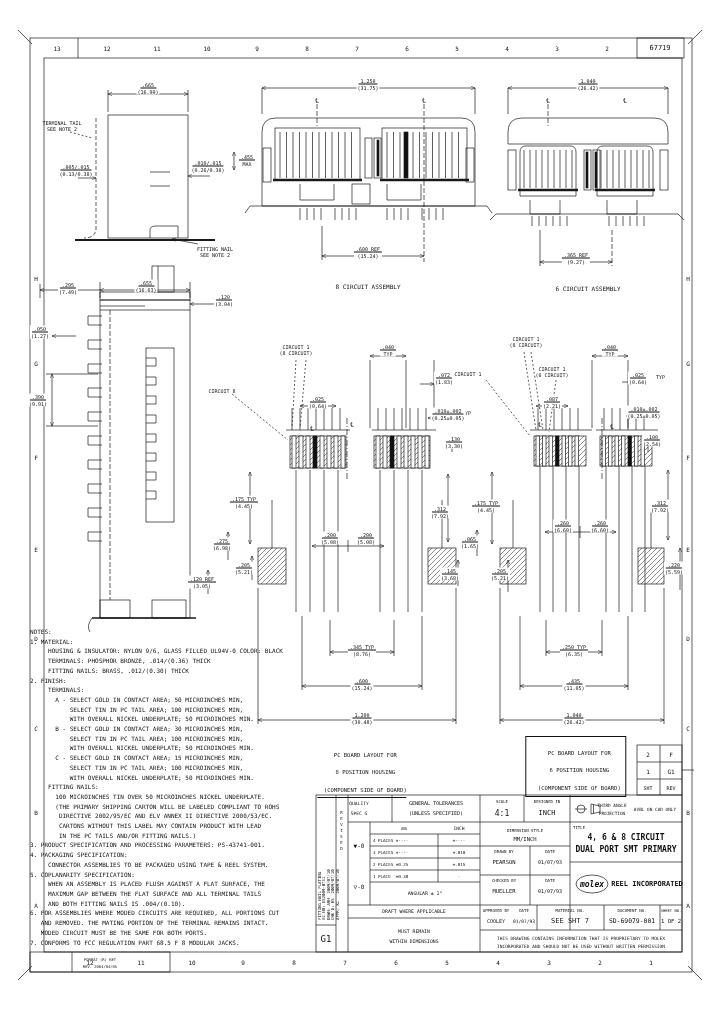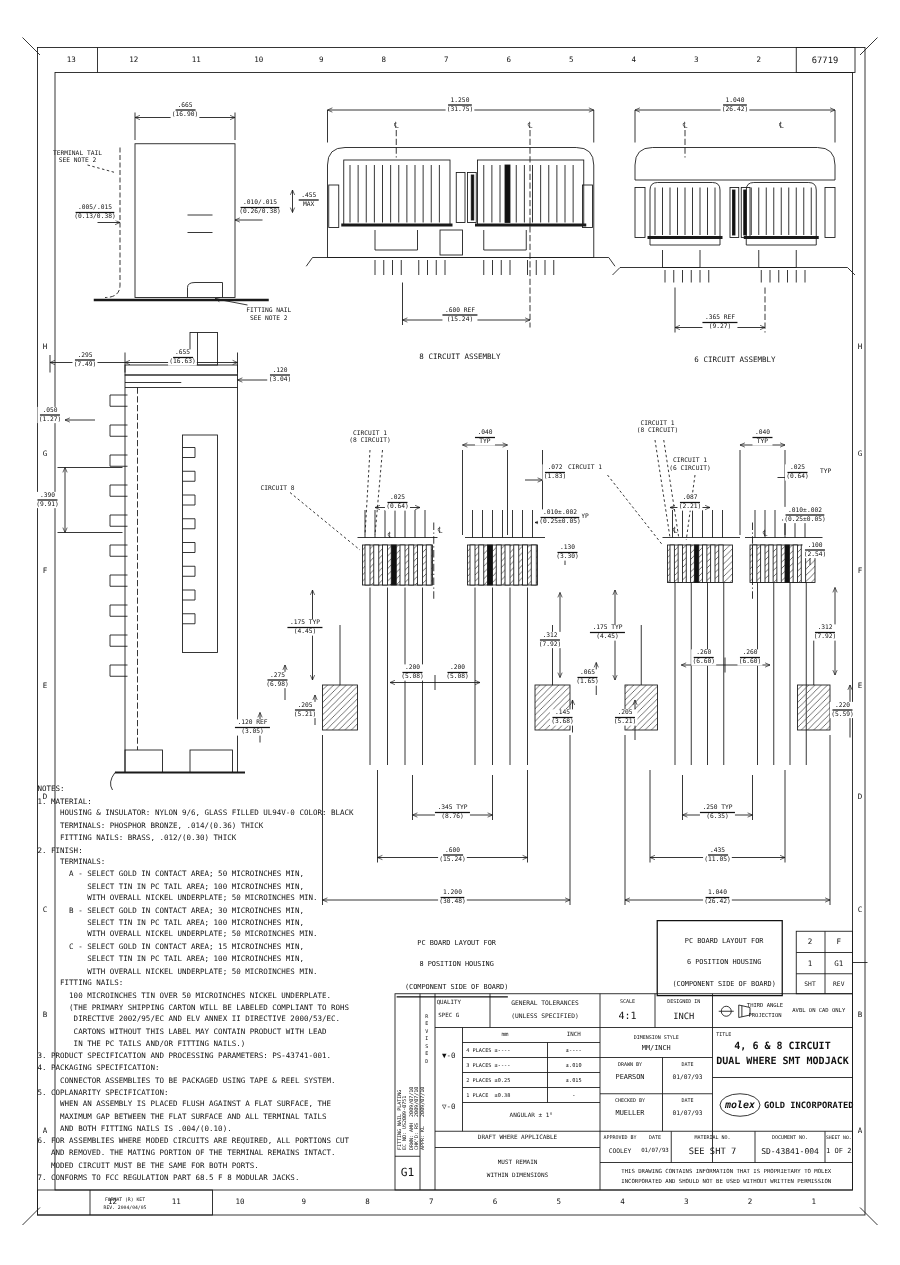--- a/index.html
+++ b/index.html
@@ -657,35 +657,35 @@
 <div class="tb" style="left:504px;top:862px;font-size:5.5px">PEARSON</div>
 <div class="tb" style="left:550px;top:851px;font-size:4px">DATE</div>
 <div class="tb" style="left:550px;top:862px;font-size:5px">01/07/93</div>
 <div class="tb" style="left:504px;top:880px;font-size:4px">CHECKED BY</div>
 <div class="tb" style="left:504px;top:891px;font-size:5.5px">MUELLER</div>
 <div class="tb" style="left:550px;top:880px;font-size:4px">DATE</div>
 <div class="tb" style="left:550px;top:891px;font-size:5px">01/07/93</div>
 
 <div class="tb left" style="left:573px;top:827px;font-size:4px">TITLE</div>
 <div class="tb" style="left:626px;top:837px;font-size:8px;font-weight:bold">4, 6 &amp; 8 CIRCUIT</div>
-<div class="tb" style="left:626px;top:849px;font-size:8px;font-weight:bold">DUAL WHERE SMT MODJACK</div>
+<div class="tb" style="left:626px;top:849px;font-size:8px;font-weight:bold">DUAL PORT SMT PRIMARY</div>
 <div class="logo" style="left:592px;top:884px">molex</div>
-<div class="tb" style="left:647px;top:884px;font-size:7px;font-weight:bold">GOLD INCORPORATED</div>
+<div class="tb" style="left:647px;top:884px;font-size:7px;font-weight:bold">REEL INCORPORATED</div>
 
 <div class="tb" style="left:414px;top:911px;font-size:4.8px">DRAFT WHERE APPLICABLE</div>
 <div class="tb" style="left:414px;top:931px;font-size:4.8px">MUST REMAIN</div>
 <div class="tb" style="left:414px;top:941px;font-size:4.8px">WITHIN DIMENSIONS</div>
 <div class="tb" style="left:496px;top:910px;font-size:4px">APPROVED BY</div>
 <div class="tb" style="left:496px;top:921px;font-size:5px">COOLEY</div>
 <div class="tb" style="left:524px;top:910px;font-size:4px">DATE</div>
 <div class="tb" style="left:524px;top:921px;font-size:4.6px">01/07/93</div>
 <div class="tb" style="left:570px;top:910px;font-size:4px">MATERIAL NO.</div>
 <div class="tb" style="left:570px;top:921px;font-size:7px">SEE SHT 7</div>
 <div class="tb" style="left:632px;top:910px;font-size:4px">DOCUMENT NO.</div>
-<div class="tb" style="left:632px;top:921px;font-size:6.4px">SD-43841-004</div>
+<div class="tb" style="left:632px;top:921px;font-size:6.4px">SD-69079-001</div>
 <div class="tb" style="left:671px;top:910px;font-size:3.8px">SHEET NO.</div>
 <div class="tb" style="left:671px;top:921px;font-size:5.6px">1 OF 2</div>
 <div class="tb" style="left:581px;top:938px;font-size:4.5px">THIS DRAWING CONTAINS INFORMATION THAT IS PROPRIETARY TO MOLEX</div>
 <div class="tb" style="left:581px;top:946px;font-size:4.5px">INCORPORATED AND SHOULD NOT BE USED WITHOUT WRITTEN PERMISSION</div>
 
 <div class="tb" style="left:100px;top:959px;font-size:3.8px">FORMAT (R) KET</div>
 <div class="tb" style="left:100px;top:966px;font-size:3.8px">REV. 2004/04/05</div>
 
 </div>
 

